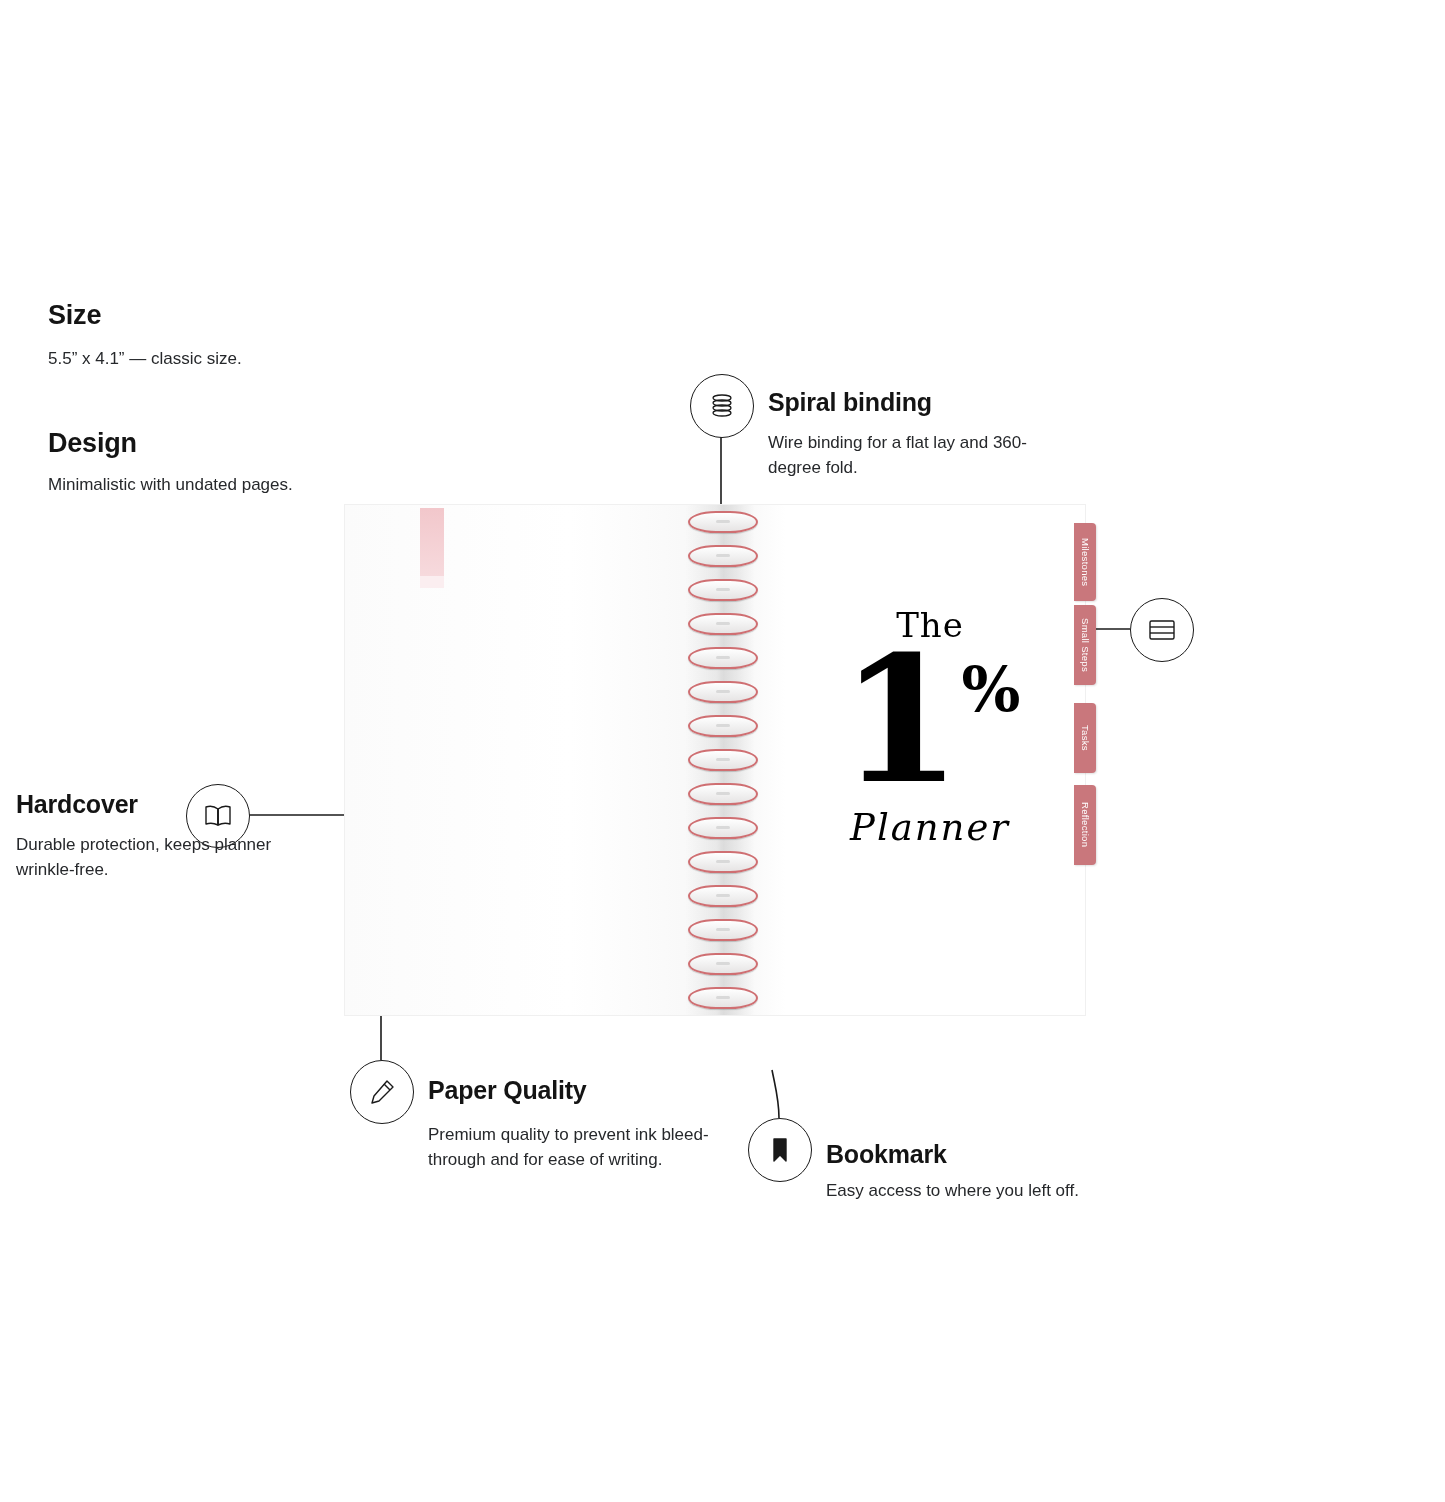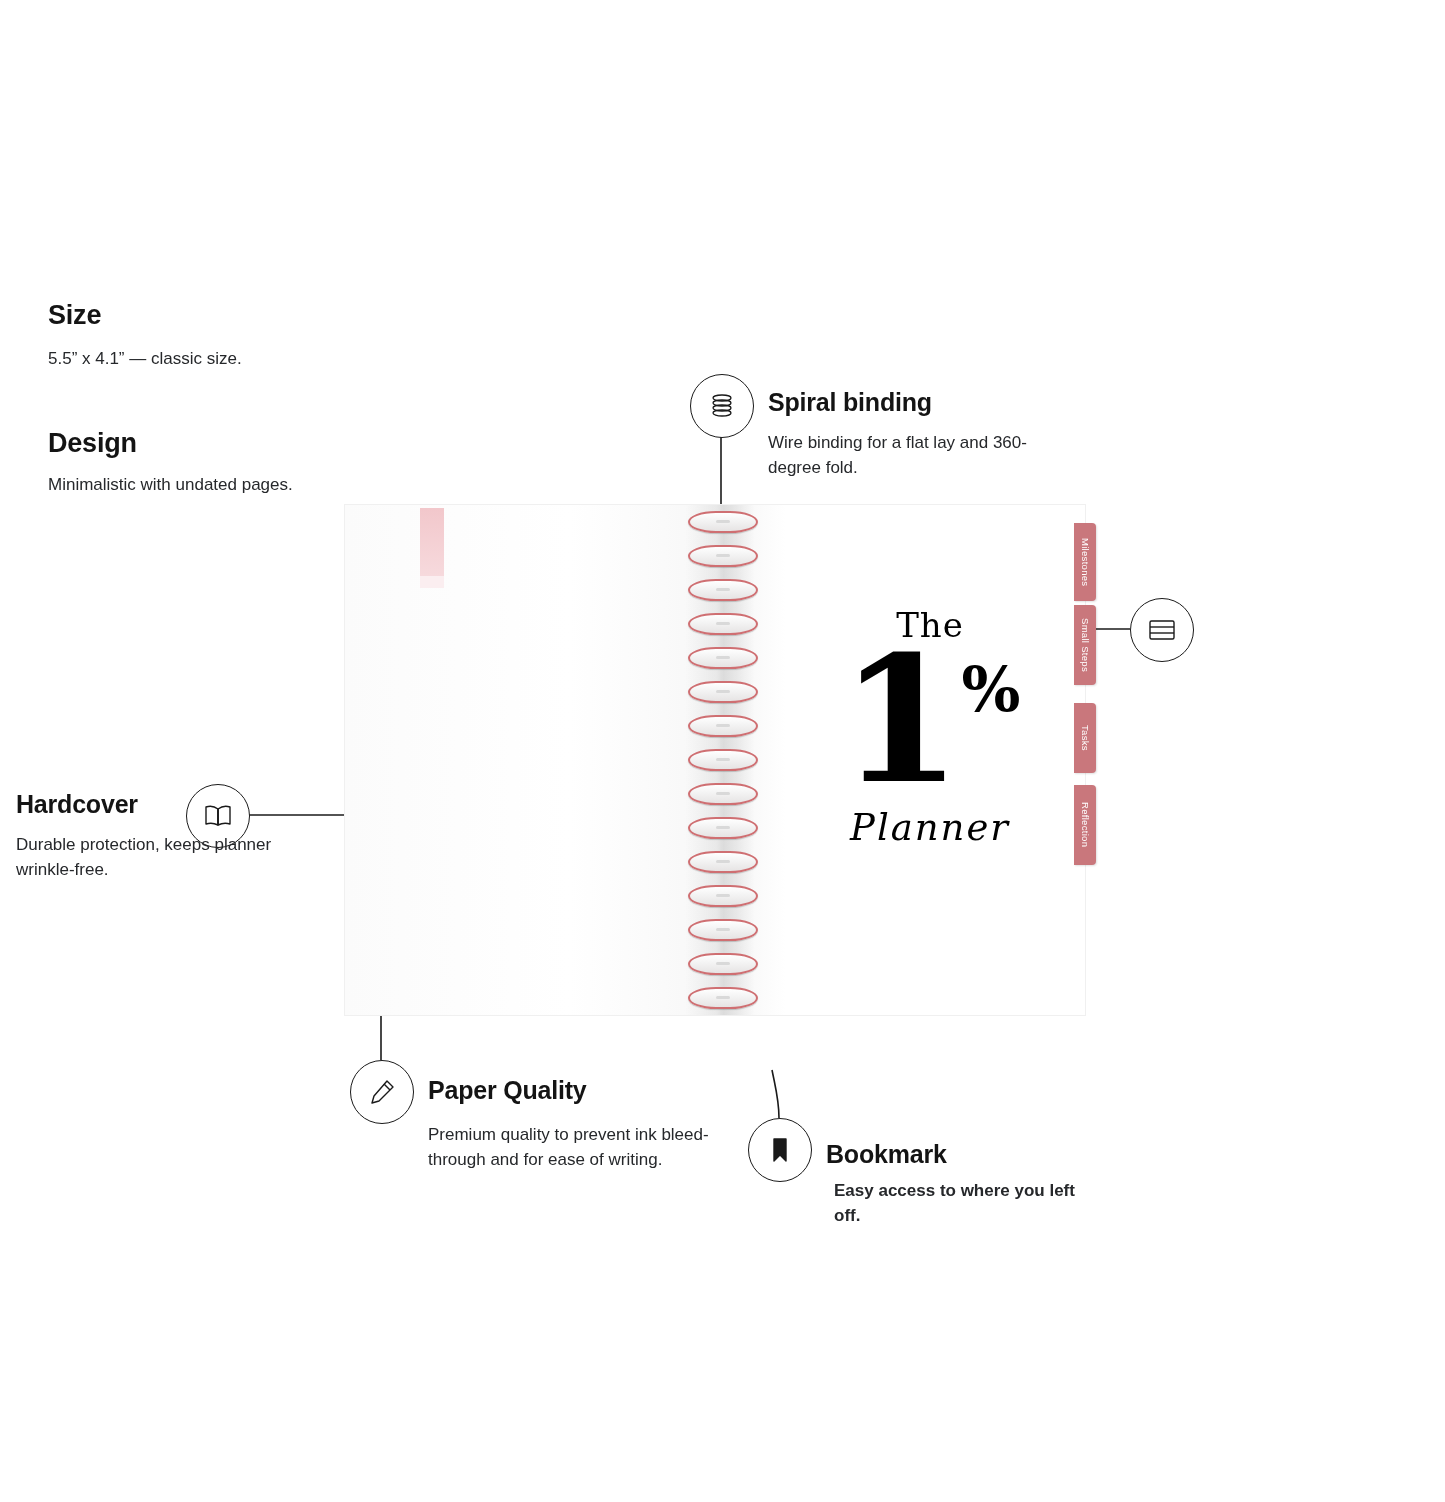--- a/index.html
+++ b/index.html
@@ -56,21 +56,21 @@
   #divider-block .feat-desc  { font-size: 17px; margin: 0; }
 
   
   #paper-block { position: absolute; left: 428px; top: 1076px; width: 290px; }
   #paper-block .feat-title { font-size: 25px; margin: 0 0 18px 0; }
   #paper-block .feat-desc  { font-size: 17px; margin: 0; }
 
   
   #bookmark-block { position: absolute; left: 826px; top: 1132px; width: 270px; }
   #bookmark-block .feat-title { font-size: 25px; margin: 8px 0 10px 0; }
-  #bookmark-block .feat-desc  { font-size: 17px; margin: 8px; font-weight: bold; }
+  #bookmark-block .feat-desc  { font-size: 17px; margin: 0; }
 
   
   .icon-circle {
     position: absolute;
     border: 1.6px solid #1a1a1a;
     border-radius: 50%;
     background: #ffffff;
     display: flex;
     align-items: center;
     justify-content: center;

